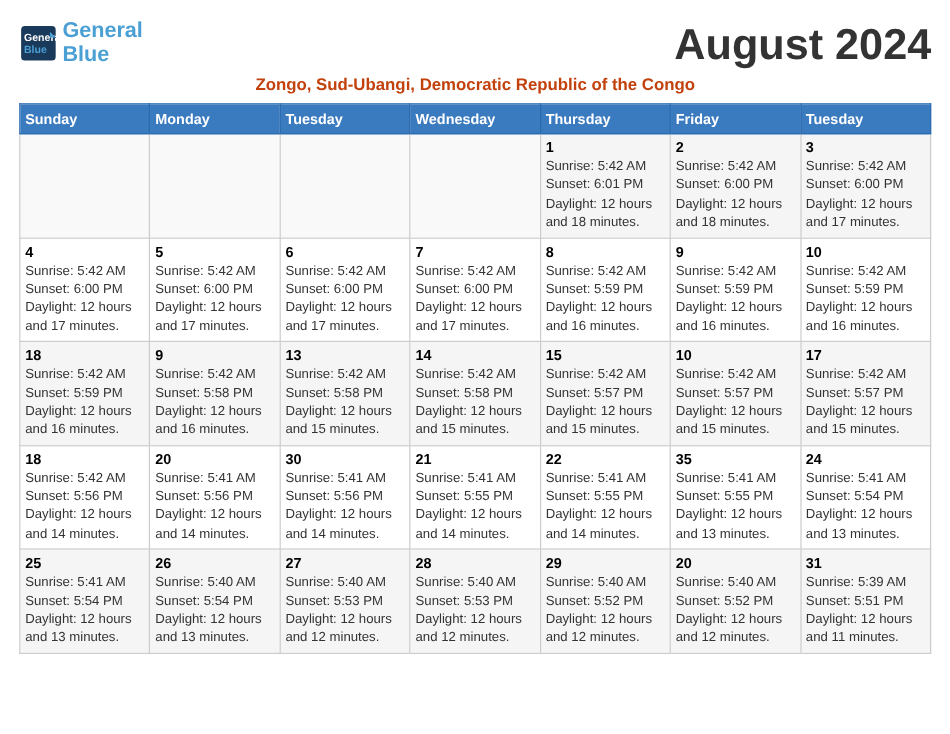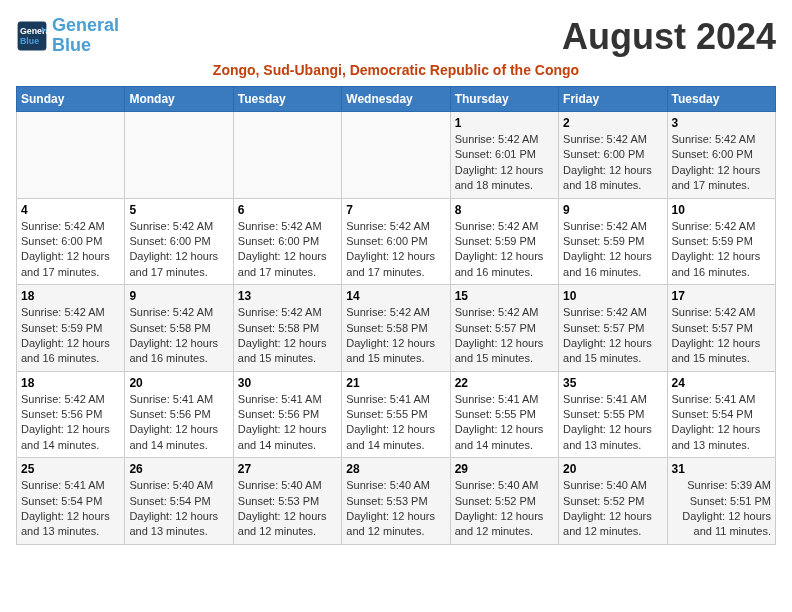--- a/index.html
+++ b/index.html
@@ -344,20 +344,20 @@
         </td>
         <td>
           <span class="day-number">20</span>
           <div class="day-info" style="white-space: pre-line;">Sunrise: 5:40 AM
 Sunset: 5:52 PM
 Daylight: 12 hours
 and 12 minutes.</div>
         </td>
         <td>
           <span class="day-number">31</span>
-          <div class="day-info" style="white-space: pre-line; text-align: right;">Sunrise: 5:39 AM
+          <div class="day-info" style="white-space: pre-line;">Sunrise: 5:39 AM
 Sunset: 5:51 PM
 Daylight: 12 hours
 and 11 minutes.</div>
         </td>
       </tr>
     </tbody>
 </table>
 
 </body></html>

